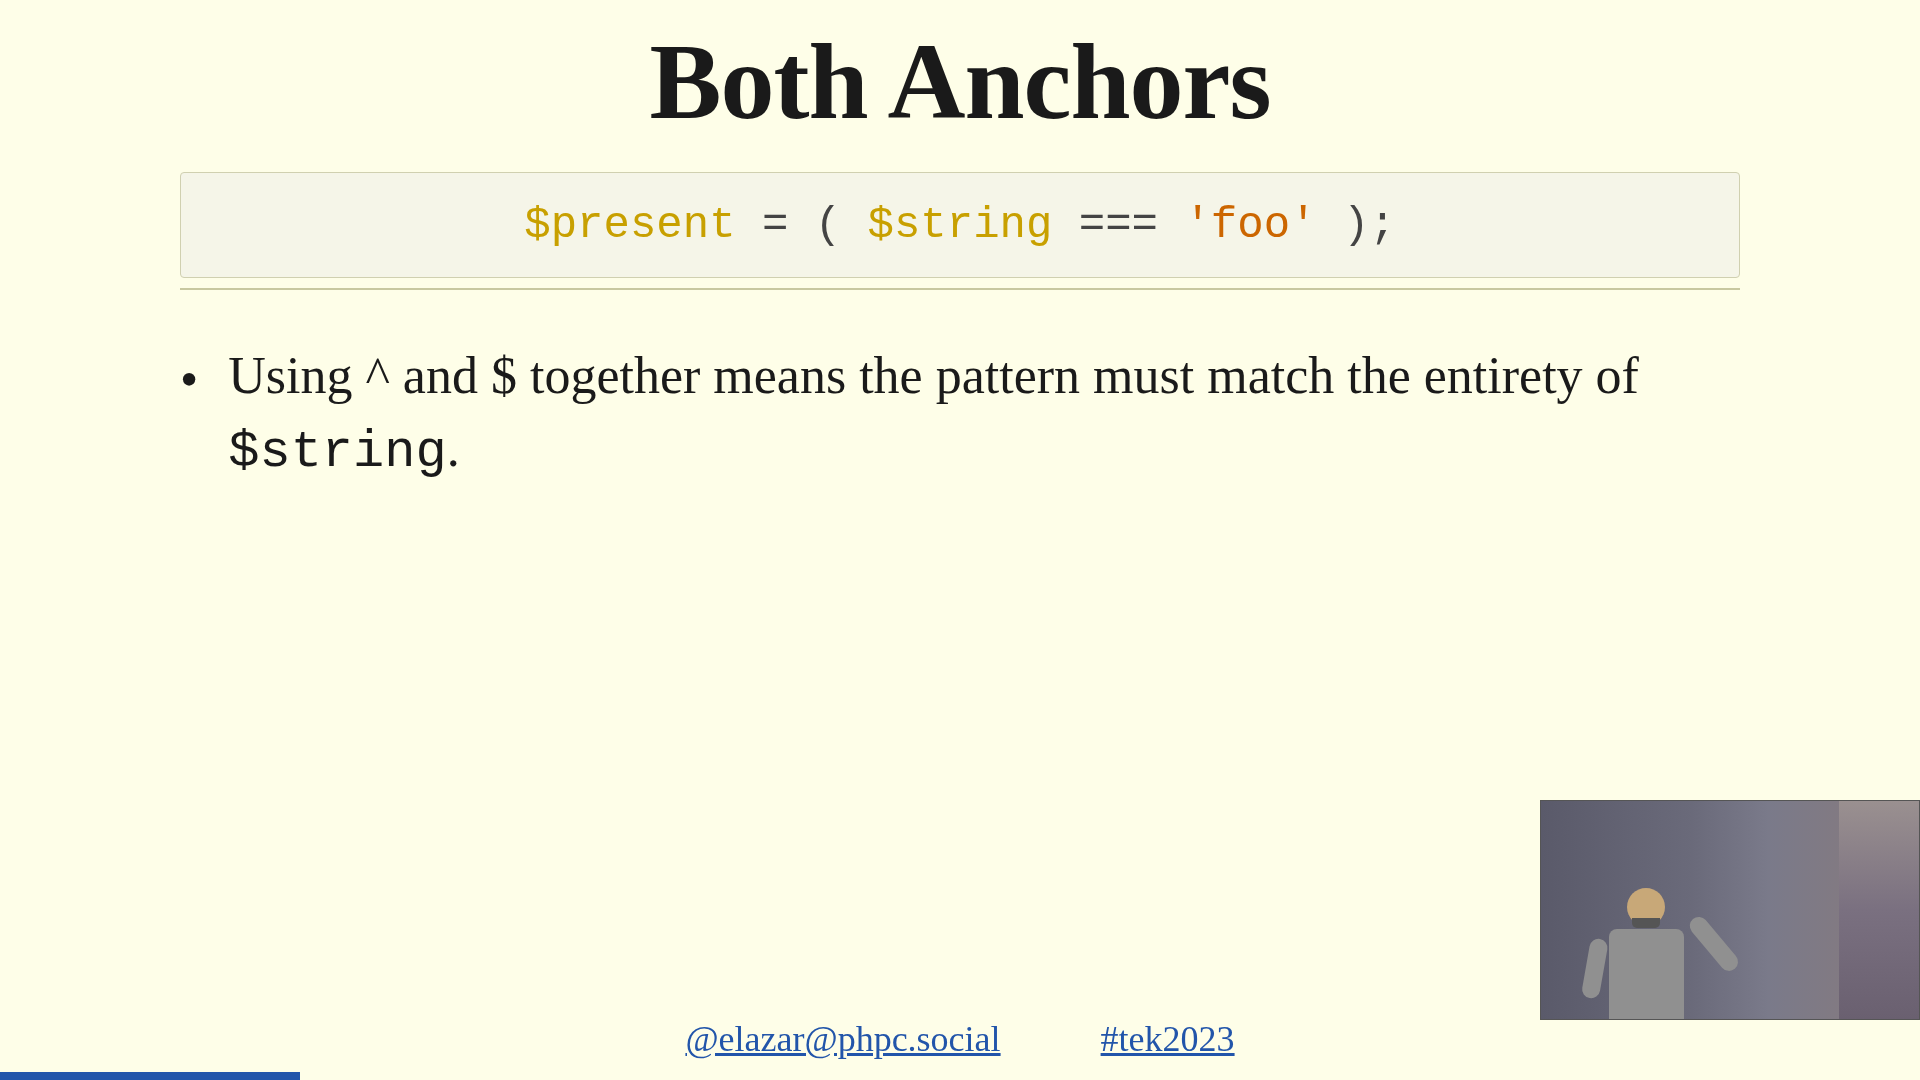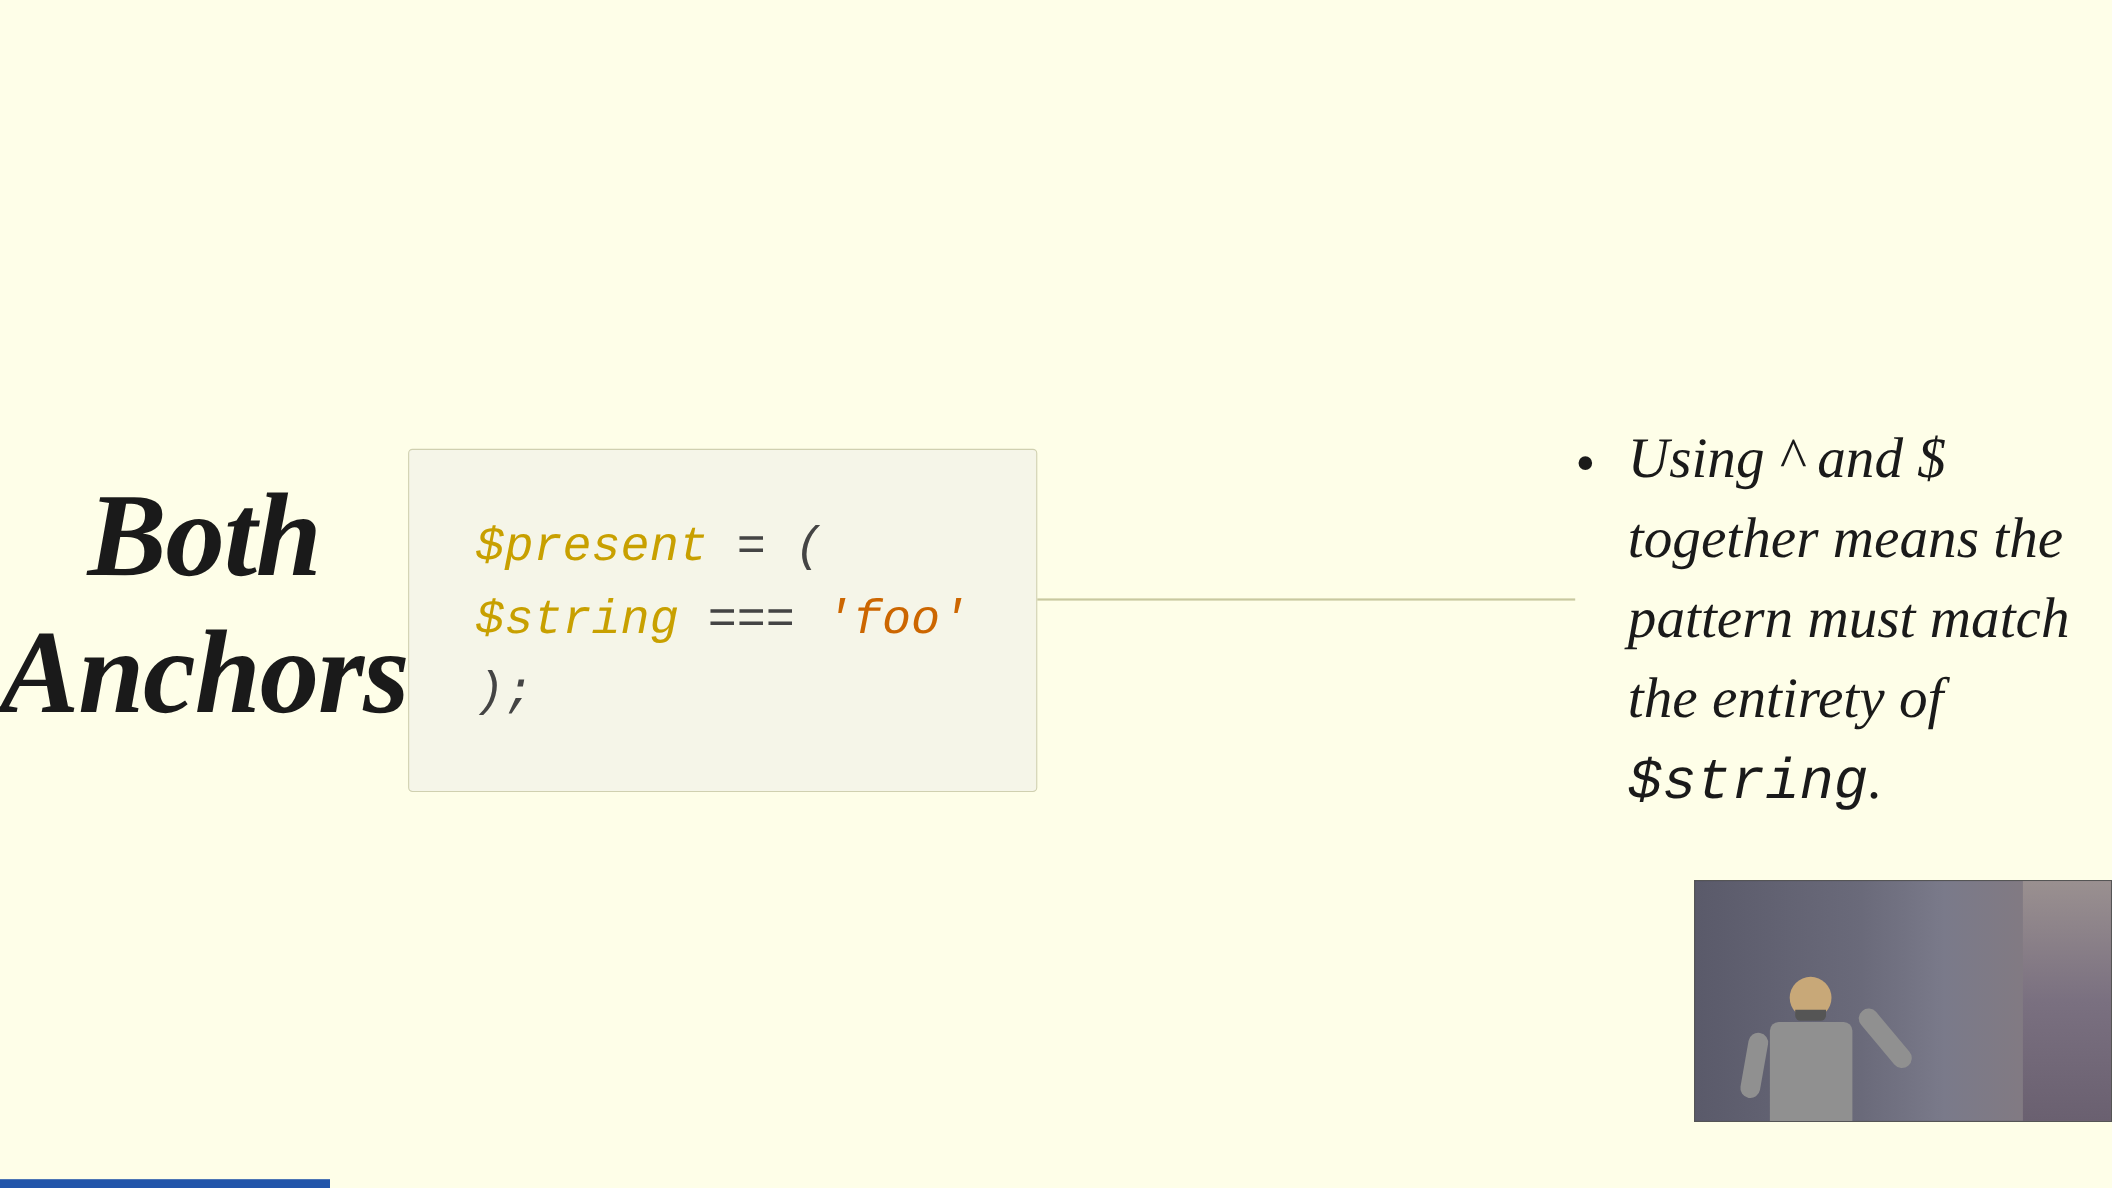--- a/index.html
+++ b/index.html
@@ -16,42 +16,42 @@
       overflow: hidden;
       position: relative;
     }
 
     .slide-container {
       width: 1920px;
       height: 1080px;
       background-color: #fefee8;
       position: relative;
       display: flex;
-      flex-direction: row;
+      flex-direction: column;
       align-items: center;
-      font-style: italic;
     }
 
     .slide-title {
       font-size: 108px;
       font-weight: 700;
       color: #1a1a1a;
       text-align: center;
       margin-top: 20px;
       font-family: Georgia, 'Times New Roman', serif;
       letter-spacing: -1px;
     }
 
     .code-block-wrapper {
       width: 1560px;
       background-color: #f5f5e8;
       border: 1px solid #d0d0b0;
       border-radius: 4px;
-      margin-top: 47px;
-      padding: 56px 60px;
+      margin-top: 28px;
+      padding: 19px 60px;
+      text-align: center;
     }
 
     .code-line {
       font-family: 'Courier New', Courier, monospace;
       font-size: 44px;
       line-height: 1.5;
       margin-bottom: 10px;
     }
 
     .code-line:last-child {
@@ -190,20 +190,24 @@
 
   <div class="bullet-section">
     <div class="bullet-item">
       <span class="bullet-dot">•</span>
       <span class="bullet-text">
         Using ^ and $ together means the pattern must match the entirety of <span class="inline-code">$string</span>.
       </span>
     </div>
   </div>
 
+  <div class="footer">
+    <span class="footer-link">@elazar@phpc.social</span>
+    <span class="footer-link">#tek2023</span>
+  </div>
 
   <div class="bottom-bar"></div>
 
   <div class="webcam-overlay">
     <div class="webcam-content">
 
       <div style="position:absolute;top:0;left:0;right:0;bottom:0;background:linear-gradient(to right, #5a5a6a 0%, #6a6a7a 40%, #7a7a8a 60%, #8a7a7a 100%);"></div>
       <div style="position:absolute;right:0;top:0;bottom:0;width:80px;background:linear-gradient(to bottom,#9a9090,#7a7080,#6a6070);"></div>
       <div style="position:absolute;left:60px;bottom:0;width:90px;">
 

